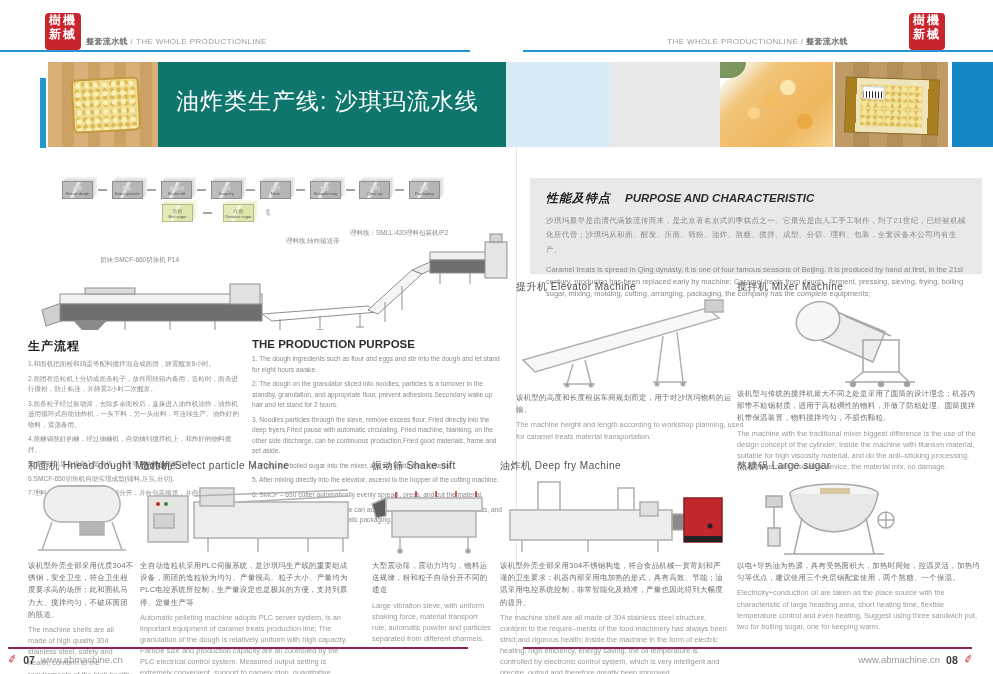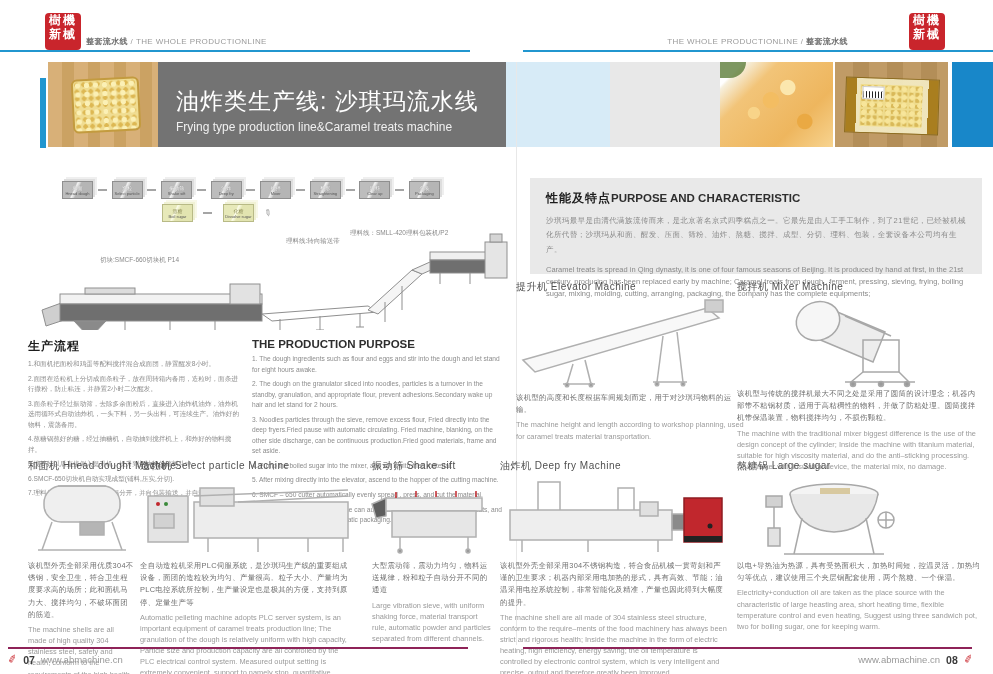--- a/index.html
+++ b/index.html
@@ -8,21 +8,21 @@
   .abs{position:absolute;}
   
   .seal{width:34px;height:37px;background:#c9252c;border-radius:4px;color:#fff;
         font-weight:bold;font-size:12px;line-height:14px;letter-spacing:2px;
         text-align:center;padding-top:0;box-sizing:border-box;word-break:break-all;width:36px;}
   .hdr-line{font-size:8px;color:#9a9a9a;letter-spacing:.4px;white-space:nowrap;}
   .hdr-zh{color:#6e6e6e;font-weight:bold;}
   .blue-rule{height:2px;background:#2196cf;}
   
   .photo{overflow:hidden;}
-  .band-gray{background:#737373;color:#fff;}
+  .band-gray{background:#0f766e;color:#fff;}
   .banner-zh{font-size:23px;letter-spacing:1px;}
   .banner-en{font-size:12px;font-weight:300;color:#f0f0f0;margin-top:3px;}
   .wood1{background:repeating-linear-gradient(90deg,#d8b078 0 14px,#cba263 14px 26px),#d2a96f;}
   .treat{position:absolute;left:24px;top:16px;width:64px;height:50px;border-radius:6px;
          background:radial-gradient(#fbf0b5 2.5px,transparent 3px),radial-gradient(#ddb853 2px,transparent 2.5px),#f0dd92;
          background-size:9px 9px,7px 7px;border:2px solid #c39b3f;transform:rotate(-3deg);}
   .closeup{background:radial-gradient(circle at 30% 60%,#f8d489 0 6%,transparent 7%),
            radial-gradient(circle at 60% 30%,#fbe7ae 0 8%,transparent 9%),
            radial-gradient(circle at 75% 70%,#eaa943 0 7%,transparent 8%),
            radial-gradient(circle at 45% 45%,#f3bd62 0 10%,transparent 11%),
@@ -51,21 +51,21 @@
   .fcard.yellow .zh{color:#8a8a55;text-shadow:none;}
   .fcard .en{font-size:4px;color:#555;line-height:5px;}
   .dash{width:9px;height:2px;background:#a5a5a5;}
   .pencil{font-size:9px;color:#9a9a9a;transform:rotate(35deg);}
   .diag-label{font-size:6.5px;color:#8a8a8a;white-space:nowrap;}
   
   .sec-title-zh{font-size:12px;font-weight:bold;color:#1d1d1d;letter-spacing:1px;}
   .sec-title-en{font-size:11.5px;font-weight:bold;color:#2e2e2e;}
   .plist{margin:4px 0 0;font-size:6.6px;color:#8c8c8c;line-height:1.6;}
   .purpose-box{background:#e9e9e9;box-sizing:border-box;padding:12px 16px;}
-  .purpose-title{display:flex;align-items:baseline;}
+  .purpose-title{display:flex;gap:14px;align-items:baseline;font-style:italic;}
   .body-zh{font-size:7.5px;color:#8a8a8a;line-height:1.9;margin-top:7px;letter-spacing:.4px;}
   .body-en{font-size:7.5px;color:#8a8a8a;line-height:1.6;margin-top:7px;}
   .m-title{font-size:10px;color:#4f4f4f;letter-spacing:.5px;white-space:nowrap;}
   .cap-zh{font-size:7.4px;color:#6f6f6f;line-height:1.65;letter-spacing:.3px;}
   .cap-en{font-size:7.4px;color:#9a9a9a;line-height:1.5;margin-top:3px;}
   
   .maroon-rule{height:1.5px;background:#8e2358;}
   .foot{display:flex;align-items:center;gap:6px;font-size:9.5px;color:#999;}
   .foot .pg{font-weight:bold;color:#3a3a3a;font-size:10.5px;}
   .foot .pen{color:#c9252c;font-size:11px;transform:rotate(-15deg);}
@@ -87,21 +87,20 @@
   <div class="abs seal" style="right:48px;top:13px;">樹機新械</div>
   <div class="abs blue-rule" style="left:0;top:50px;width:470px;"></div>
   <div class="abs blue-rule" style="left:523px;top:50px;width:470px;"></div>
 
   <div class="abs" style="left:40px;top:78px;width:6px;height:70px;background:#2196cf;"></div>
   <div class="abs photo wood1" style="left:48px;top:62px;width:110px;height:85px;">
     <div class="treat"></div>
   </div>
   <div class="abs band-gray" style="left:158px;top:62px;width:348px;height:85px;box-sizing:border-box;padding:24px 0 0 18px;">
     <div class="banner-zh">油炸类生产线: 沙琪玛流水线</div>
-    <div class="banner-en">Frying type production line&amp;Caramel treats machine</div>
   </div>
   <div class="abs" style="left:506px;top:62px;width:104px;height:85px;background:#d7ebf7;"></div>
   <div class="abs" style="left:610px;top:62px;width:110px;height:85px;background:#e8e8e8;"></div>
   <div class="abs photo closeup" style="left:720px;top:62px;width:113px;height:85px;">
     <div class="leaf"></div>
   </div>
   <div class="abs photo wood2" style="left:835px;top:62px;width:113px;height:85px;">
     <div class="bag">
       <div class="bag-fill"></div>
       <div class="barcode"></div>

